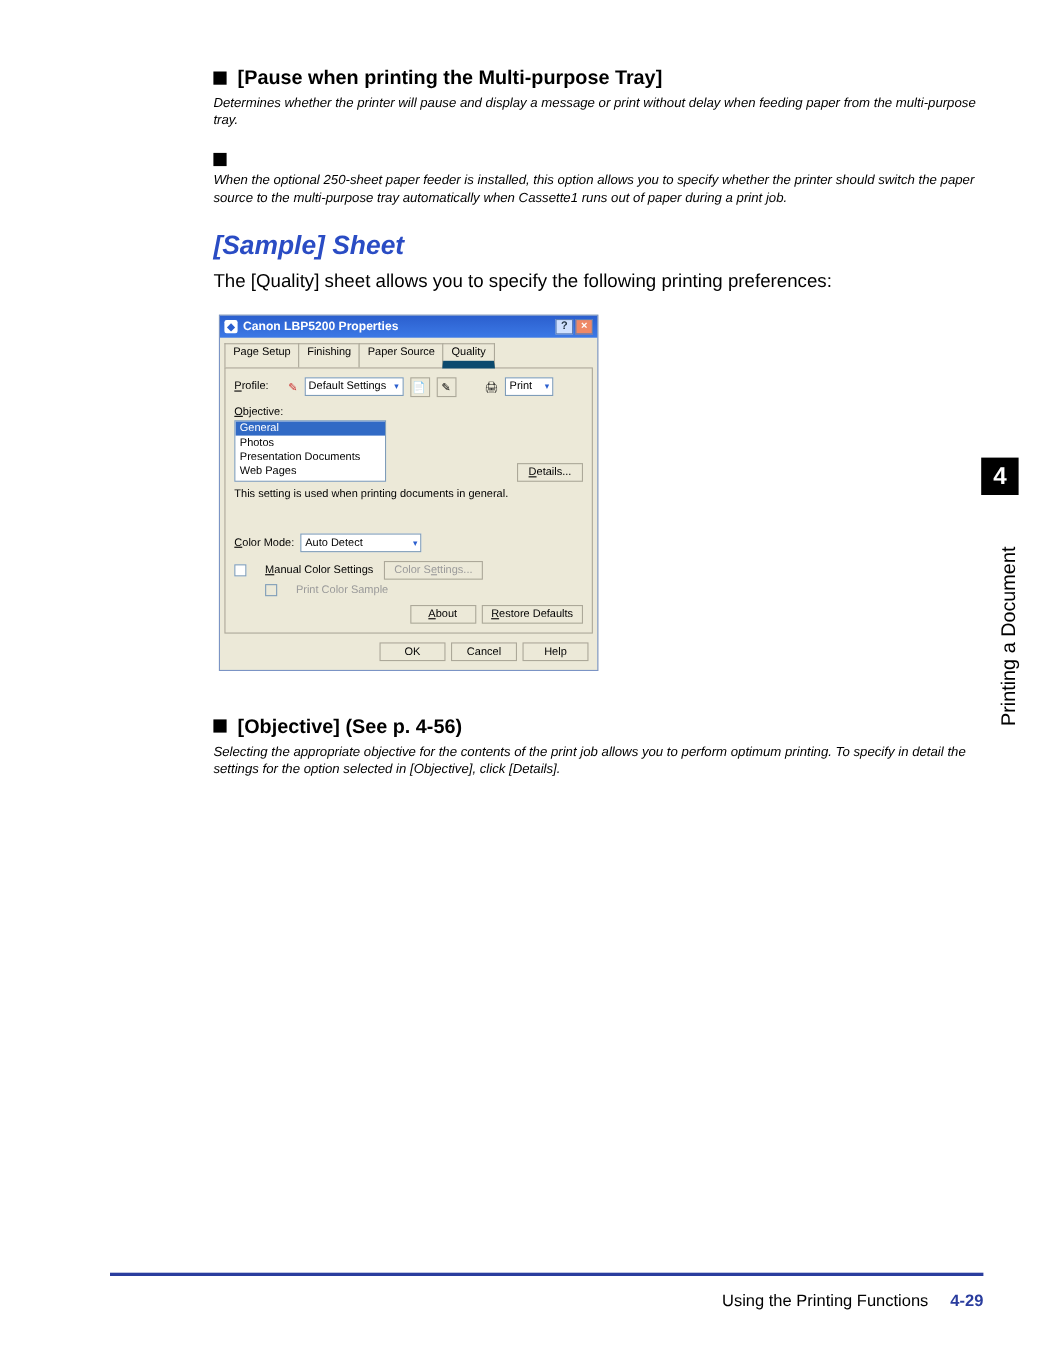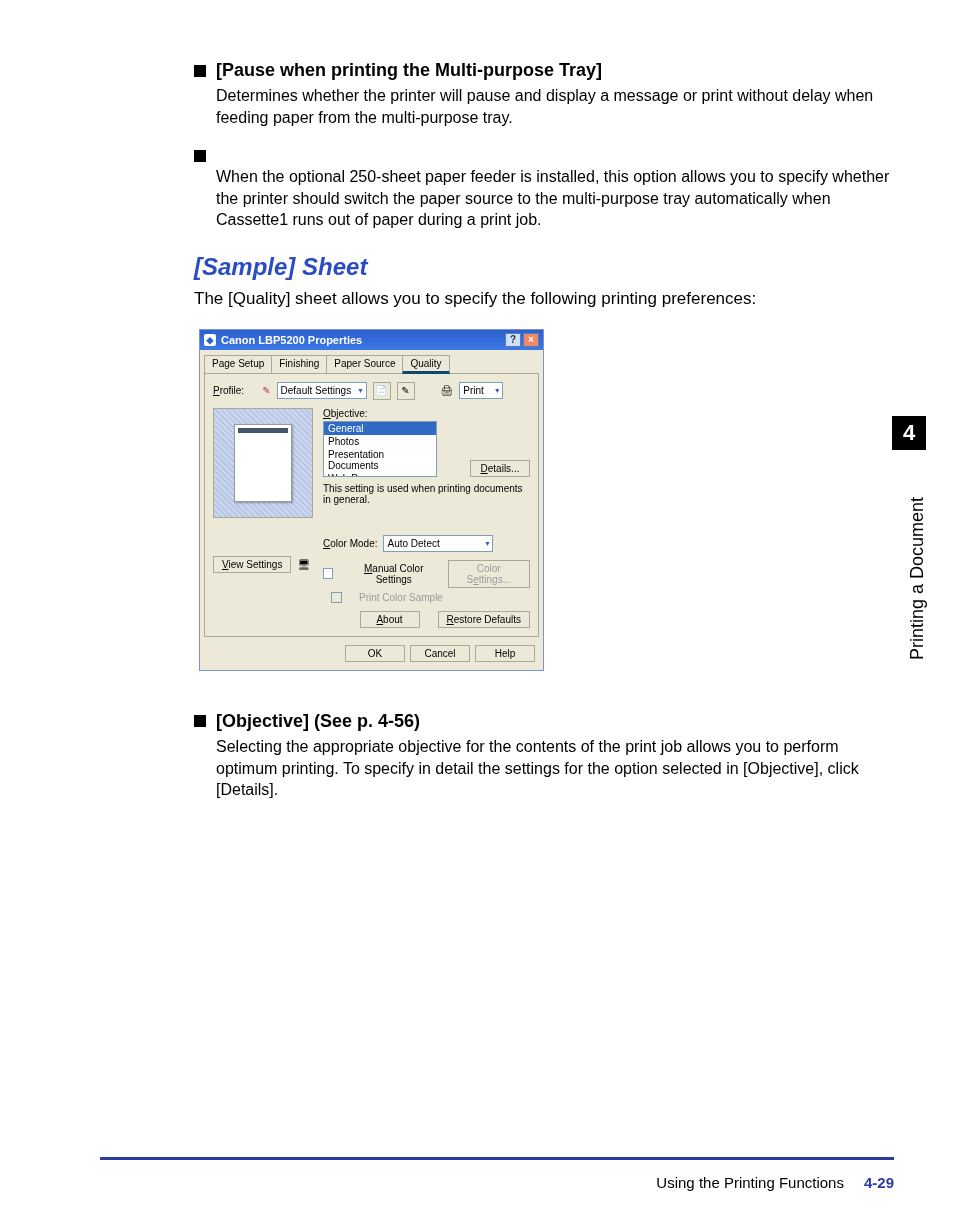--- a/index.html
+++ b/index.html
@@ -23,23 +23,23 @@
     align-items: center;
     gap: 10px;
     margin-bottom: 4px;
   }
   .square {
     width: 12px; height: 12px; background:#000;
     flex: 0 0 12px;
   }
   .b-title { font-weight: bold; font-size: 18px; }
   .b-body {
-    font-size: 16px;
+    font-size: 12px;
     line-height: 1.35;
-    margin-left: 22px;
+    font-style: italic;
   }
   .section-heading {
     color: #2a4cc4;
     font-style: italic;
     font-weight: bold;
     font-size: 24px;
     margin: 20px 0 8px 0;
   }
   .intro { font-size: 17px; margin-bottom: 20px; }
 
@@ -76,21 +76,21 @@
   .tab {
     padding: 2px 7px;
     background:#ece9d8;
     border:1px solid #aca899;
     border-bottom:none;
     font-size:10px;
     margin-right:-1px;
     position:relative;
     top:1px;
   }
-  .tab.active { background:#ece9d8; z-index:2; border-bottom:3px solid #0c4a6e;}
+  .tab.active { background:#ece9d8; z-index:2; border-bottom:7px solid #0c4a6e;}
   .tab-body {
     border:1px solid #aca899;
     margin: 0 4px 4px 4px;
     padding: 8px;
     background:#ece9d8;
     position:relative;
   }
   .row { display:flex; align-items:center; gap:6px; margin-bottom:8px; font-size:10px;}
   .u { text-decoration: underline; }
   .select {
@@ -118,38 +118,38 @@
     box-shadow: 1px 1px 2px rgba(0,0,0,.3);
     position:relative;
     padding:3px;
   }
   .page-thumb::before{
     content:""; position:absolute; left:3px; top:3px; right:3px; height:5px;
     background:linear-gradient(#456,#456);
   }
   .objective-list {
     background:#fff; border:1px solid #7f9db9;
-    width:114px; height:56px; font-size:10px;
+    width:138px; height:56px; font-size:10px;
     overflow:hidden;
   }
   .obj-item { padding:1px 4px; }
   .obj-item.sel { background:#316ac5; color:#fff; }
   .btn {
     background:#ece9d8; border:1px solid #aca899;
     padding:2px 8px; font-size:10px;
     min-width:60px; text-align:center;
   }
   .btn.disabled { color:#9a9a9a; }
   .hint { font-size:10px; margin:6px 0 10px 0; }
   .chk { display:flex; align-items:center; gap:17px; font-size:10px;text-align:center; }
   .chkbox { width:11px; height:11px; border:1px solid #7f9db9; background:#fff; }
   .chk.disabled { color:#9a9a9a; }
   .chk.disabled .chkbox { background:#ece9d8; }
   .right-col { flex:1; }
-  .dlg-bottom-tab { display:flex; justify-content:flex-end; gap:18px; margin-top:8px; }
+  .dlg-bottom-tab { display:flex; justify-content:flex-end; gap:5px; margin-top:8px; }
   .dlg-footer { display:flex; justify-content:flex-end; gap:5px; padding: 4px 8px 8px 8px; }
 
   
   .side-tab {
     position:absolute;
     right: 28px;
     top: 416px;
     width: 34px; height: 34px;
     background:#000;
     color:#fff;
@@ -238,30 +238,20 @@
         <div class="icon-sq">✎</div>
         <span style="width:14px;"></span>
         <span>🖨</span>
         <div class="select" style="width:44px;">
           <span>Print</span>
           <span class="arrow">▾</span>
         </div>
       </div>
 
       <div class="two-col">
-        <div class="preview-col">
-          <div class="preview-box">
-            <div class="page-thumb"></div>
-          </div>
-          <div style="height:38px;"></div>
-          <div style="display:flex; gap:6px; align-items:center;">
-            <div class="btn"><span class="u">V</span>iew Settings</div>
-            <span>🖥</span>
-          </div>
-        </div>
         <div class="right-col">
           <div><span class="u">O</span>bjective:</div>
           <div style="display:flex; gap:6px; align-items:flex-start; margin-top:2px;">
             <div class="objective-list">
               <div class="obj-item sel">General</div>
               <div class="obj-item">Photos</div>
               <div class="obj-item">Presentation Documents</div>
               <div class="obj-item">Web Pages</div>
             </div>
             <div style="flex:1; display:flex; justify-content:flex-end; align-items:flex-end; height:56px;">
@@ -278,21 +268,21 @@
               <span class="arrow">▾</span>
             </div>
           </div>
           <div style="display:flex; gap:10px; align-items:center;">
             <div class="chk">
               <div class="chkbox"></div>
               <span><span class="u">M</span>anual Color Settings</span>
             </div>
             <div class="btn disabled">Color S<span class="u">e</span>ttings...</div>
           </div>
-          <div class="chk disabled" style="margin-left:8px; margin-top:4px;">
+          <div class="chk disabled" style="margin-left:28px; margin-top:4px;">
             <div class="chkbox"></div>
             <span>Print Color Sample</span>
           </div>
         </div>
       </div>
 
       <div class="dlg-bottom-tab">
         <div class="btn"><span class="u">A</span>bout</div>
         <div class="btn"><span class="u">R</span>estore Defaults</div>
       </div>

